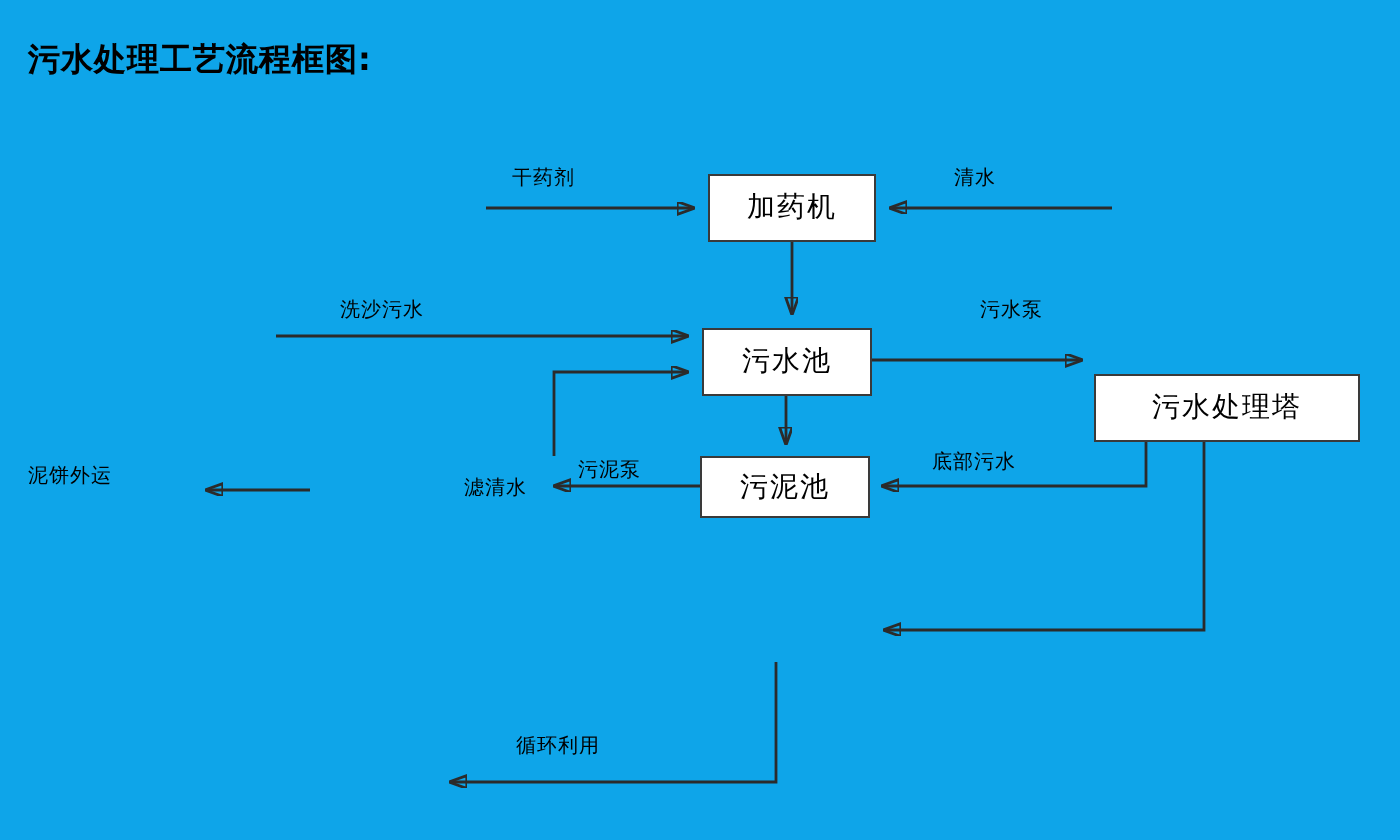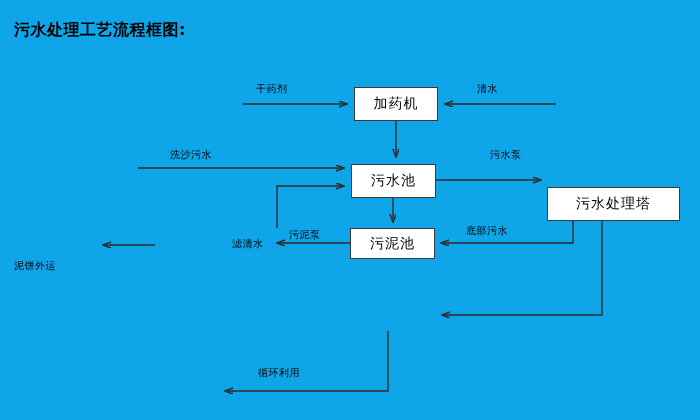--- a/index.html
+++ b/index.html
@@ -121,21 +121,21 @@
   <div class="edge-label" style="left:256px; top:82px;">干药剂</div>
 
   <div class="edge-label" style="left:477px; top:82px;">清水</div>
 
   <div class="edge-label" style="left:170px; top:148px;">洗沙污水</div>
 
   <div class="edge-label" style="left:232px; top:189px;margin-top:48px;">滤清水</div>
 
   <div class="edge-label" style="left:454px; top:148px;margin-left:36px;">污水泵</div>
 
-  <div class="edge-label" style="left:14px; top:231px;margin-top:28px;">泥饼外运</div>
+  <div class="edge-label" style="left:14px; top:231px;">泥饼外运</div>
 
   <div class="edge-label" style="left:289px; top:228px;">污泥泵</div>
 
   <div class="edge-label" style="left:466px; top:224px;">底部污水</div>
 
   <div class="edge-label" style="left:258px; top:366px;">循环利用</div>
 
 </div>
 
 </body></html>

